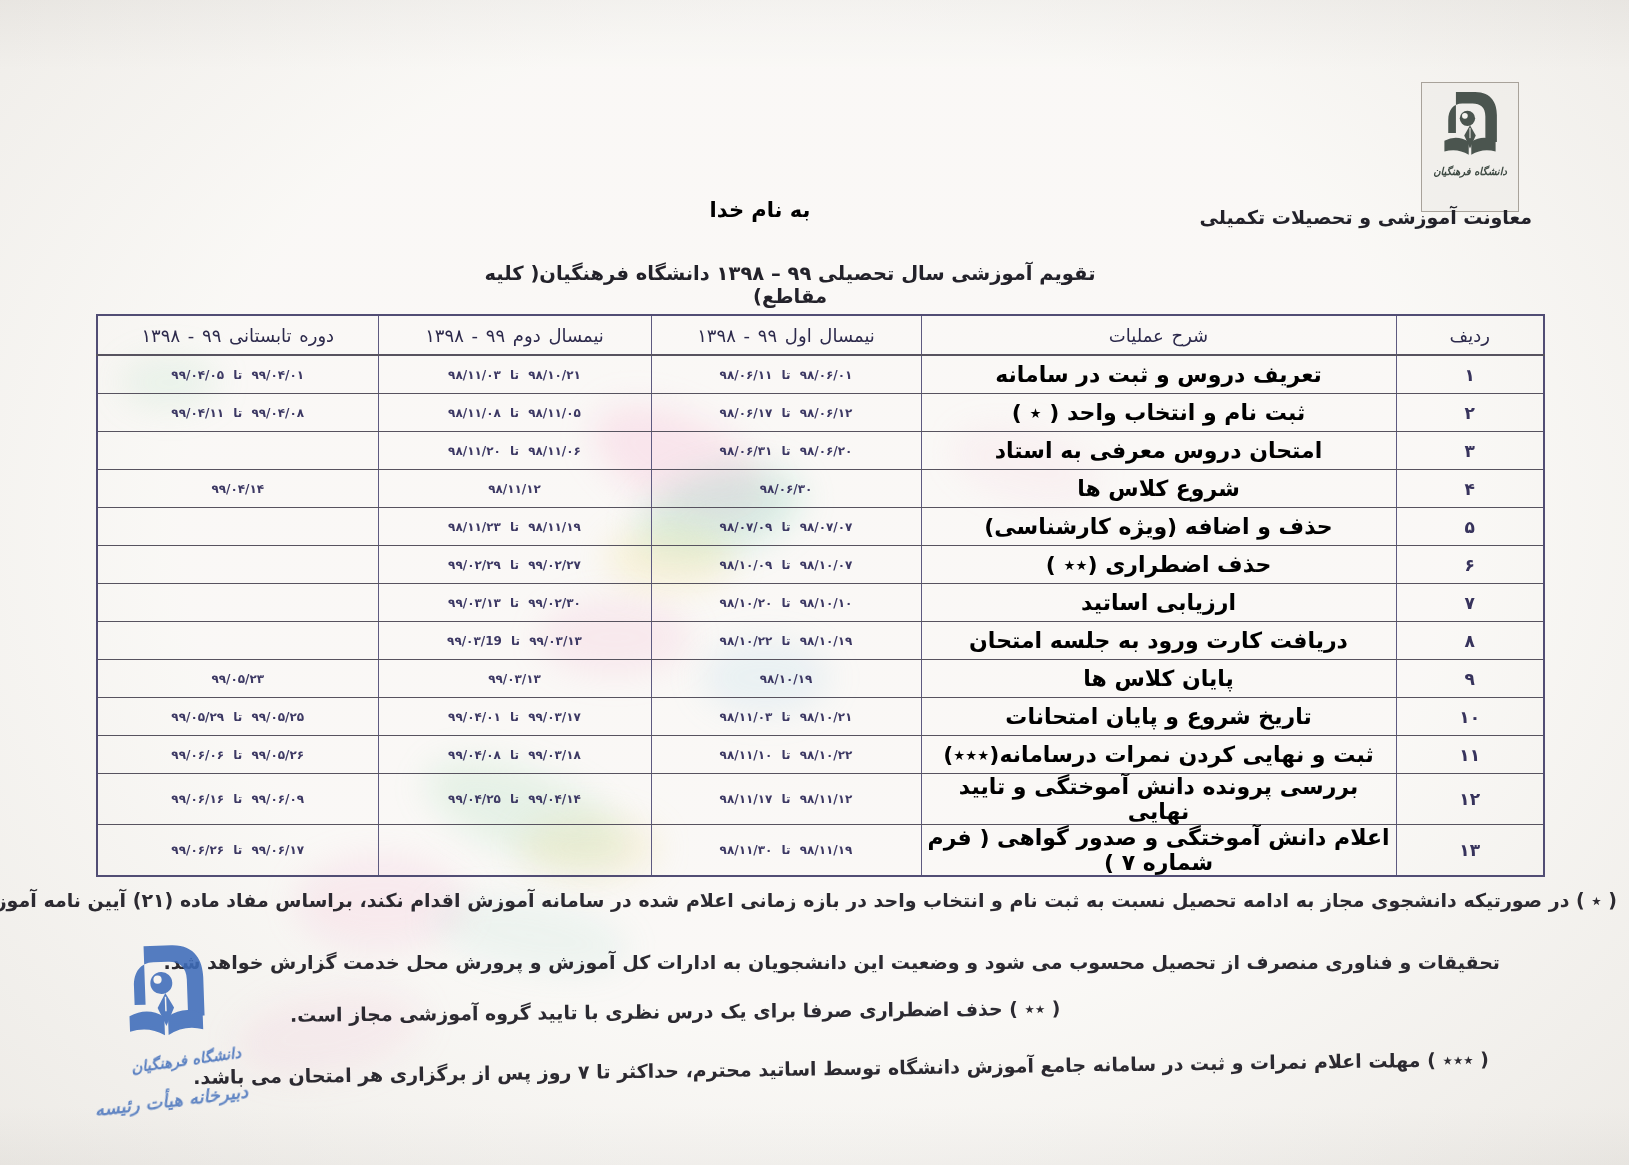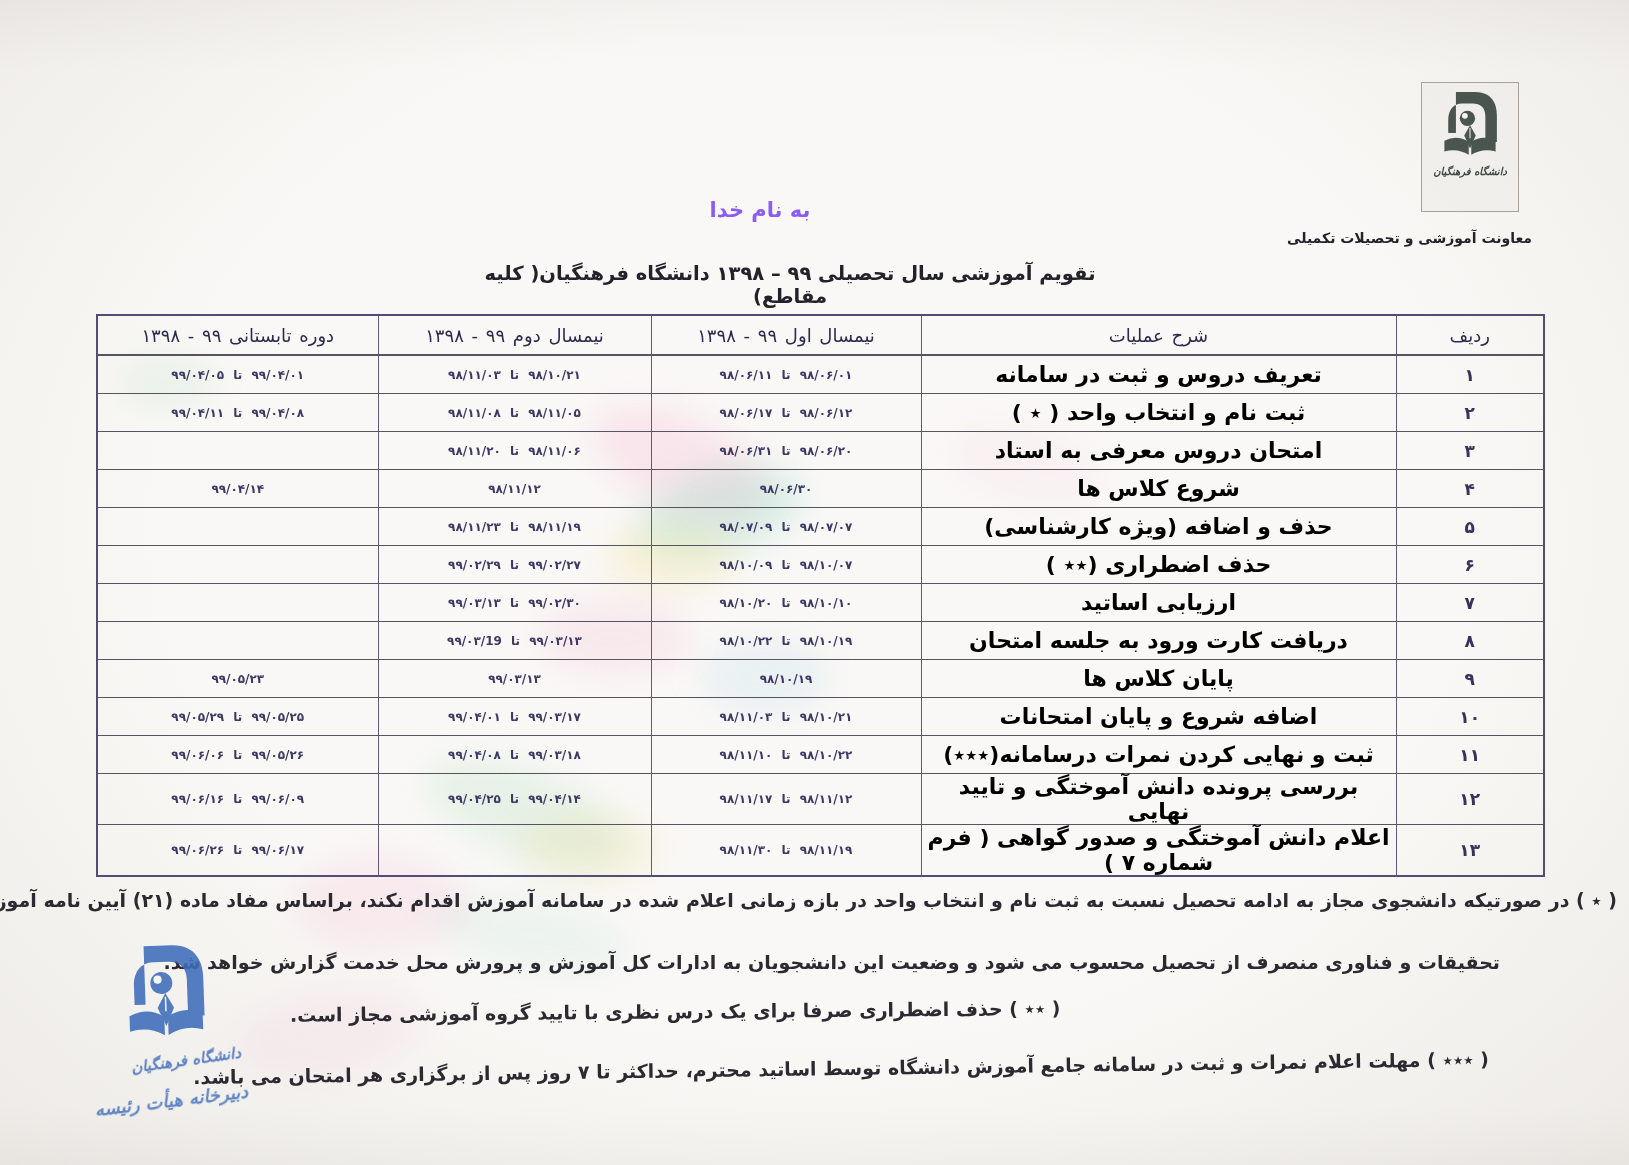--- a/index.html
+++ b/index.html
@@ -21,26 +21,26 @@
 
   .logo-box{
     position:absolute;left:1421px;top:82px;width:96px;height:128px;z-index:2;
     border:1px solid #a8a29a;display:flex;flex-direction:column;align-items:center;
     background:rgba(235,233,229,0.5);
   }
   .logo-box svg{margin-top:5px;}
   .logo-caption{font-size:10px;font-weight:700;color:#3e4a43;margin-top:2px;font-style:italic;transform:scaleY(1.05);}
 
   .dept{
-    position:absolute;right:97px;top:230px;z-index:2;
-    font-size:14px;font-weight:700;color:#23222a;letter-spacing:0;
+    position:absolute;right:97px;top:206px;z-index:2;
+    font-size:19px;font-weight:700;color:#23222a;letter-spacing:0;
   }
   .bismillah{
     position:absolute;left:660px;top:198px;width:200px;text-align:center;z-index:2;
-    font-size:21px;font-weight:700;color:#8b5cf6;
+    font-size:21px;font-weight:700;color:#000000;
   }
   .doc-title{
     position:absolute;left:480px;top:262px;width:620px;text-align:center;z-index:2;
     font-size:19.5px;font-weight:700;color:#23222a;
   }
 
   table.cal{
     position:absolute;left:96px;top:314px;width:1447px;z-index:2;
     border-collapse:collapse;table-layout:fixed;direction:rtl;
     background:transparent;
@@ -191,21 +191,21 @@
     </tr>
     <tr>
       <td class="c-no">۹</td>
       <td class="c-op">پایان کلاس ها</td>
       <td class="c-d">۹۸/۱۰/۱۹</td>
       <td class="c-d">۹۹/۰۳/۱۳</td>
       <td class="c-d">۹۹/۰۵/۲۳</td>
     </tr>
     <tr>
       <td class="c-no">۱۰</td>
-      <td class="c-op">اضافه شروع و پایان امتحانات</td>
+      <td class="c-op">تاریخ شروع و پایان امتحانات</td>
       <td class="c-d">۹۸/۱۰/۲۱ تا ۹۸/۱۱/۰۳</td>
       <td class="c-d">۹۹/۰۳/۱۷ تا ۹۹/۰۴/۰۱</td>
       <td class="c-d">۹۹/۰۵/۲۵ تا ۹۹/۰۵/۲۹</td>
     </tr>
     <tr>
       <td class="c-no">۱۱</td>
       <td class="c-op">ثبت و نهایی کردن نمرات درسامانه(٭٭٭)</td>
       <td class="c-d">۹۸/۱۰/۲۲ تا ۹۸/۱۱/۱۰</td>
       <td class="c-d">۹۹/۰۳/۱۸ تا ۹۹/۰۴/۰۸</td>
       <td class="c-d">۹۹/۰۵/۲۶ تا ۹۹/۰۶/۰۶</td>

